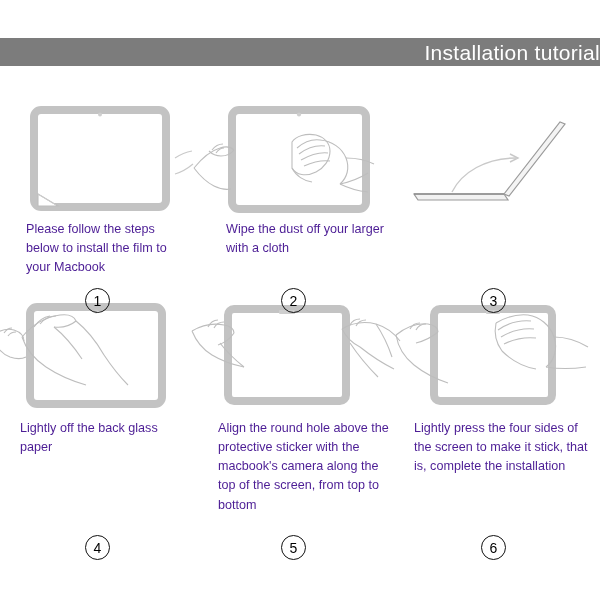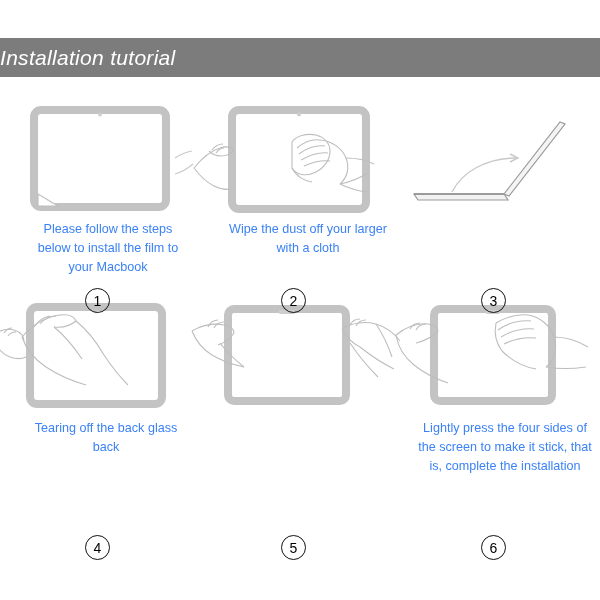--- a/index.html
+++ b/index.html
@@ -7,43 +7,43 @@
     width:600px;height:600px;
     background:#ffffff;
     font-family:"Liberation Sans","DejaVu Sans",sans-serif;
     overflow:hidden;
     position:relative;
   }
   #page{position:relative;width:600px;height:600px;}
 
   
   .header-bar{
-    position:absolute;left:0;top:38px;width:600px;height:39px;
+    position:absolute;left:0;top:38px;width:600px;height:28px;
     background:#7c7c7c;
-    display:flex;align-items:center;justify-content:flex-start;font-style:italic;
+    display:flex;align-items:center;justify-content:flex-end;
   }
   .header-title{
     color:#ffffff;font-size:21px;letter-spacing:.3px;font-weight:400;
     line-height:1;
   }
 
   
   .grid{
     position:absolute;left:0;top:96px;width:600px;height:504px;
     display:grid;
     grid-template-columns:1fr 1fr 1fr;
     grid-template-rows:201px 240px;
   }
   .panel{position:relative;}
   .fig{position:relative;height:118px;}
   .fig svg{position:absolute;left:0;top:0;width:100%;height:118px;overflow:visible;}
   .caption{
     position:absolute;left:0;right:0;
-    font-size:12.6px;color:#3b82f6;line-height:1.52;
-    text-align:center;
+    font-size:12.6px;color:#4c1d95;line-height:1.52;
+    text-align:left;
   }
   .r1 .caption{top:124px;padding-left:26px;padding-right:10px;}
   .r2 .caption{top:122px;padding-left:20px;padding-right:8px;}
   .col2.r2 .caption{padding-left:18px;}
   .col3.r2 .caption{padding-left:14px;padding-right:4px;}
 
   .stepnum{
     position:absolute;width:23px;height:23px;border-radius:50%;
     border:1.3px solid #111;
     display:flex;align-items:center;justify-content:center;
@@ -149,21 +149,21 @@
             <path d="M34 30 C38 24 44 20 50 19"></path>
             <path d="M40 27 C44 22 50 19 56 19"></path>
             <path d="M22 40 C26 52 34 62 46 70"></path>
             <path d="M46 70 C58 78 72 84 86 88"></path>
             <path d="M76 24 C86 32 96 44 104 58"></path>
             <path d="M104 58 C112 70 120 80 128 88"></path>
             <path d="M54 30 C64 38 74 50 82 62"></path>
           </g>
         </svg>
       </div>
-      <div class="caption">Tearing off the back glass back</div>
+      <div class="caption">Lightly off the back glass paper</div>
     </div>
 
     <div class="panel col2 r2">
       <div class="fig">
         <svg viewBox="0 0 200 118" preserveAspectRatio="none">
           <rect x="28" y="12" width="118" height="92" rx="6" ry="6" fill="none" stroke="#c3c3c3" stroke-width="8"></rect>
           <rect x="79" y="13" width="16" height="4" rx="1" fill="#cfcfcf"></rect>
 
           <g fill="none" stroke="#bdbdbd" stroke-width="1.1">
             <path d="M-8 34 C2 28 14 26 24 28 C30 29 34 32 34 36"></path>
@@ -178,20 +178,21 @@
             <path d="M142 32 C152 26 164 24 176 27 C186 30 194 36 200 44"></path>
             <path d="M142 32 C146 40 152 46 160 50"></path>
             <path d="M150 28 C152 24 156 22 160 22"></path>
             <path d="M156 29 C158 25 162 23 166 23"></path>
             <path d="M160 50 C170 58 182 66 194 72"></path>
             <path d="M176 27 C182 36 188 48 192 60"></path>
             <path d="M150 46 C158 58 168 70 178 80"></path>
           </g>
         </svg>
       </div>
+      <div class="caption">Align the round hole above the protective sticker with the macbook's camera along the top of the screen, from top to bottom</div>
     </div>
 
     <div class="panel col3 r2">
       <div class="fig">
         <svg viewBox="0 0 200 118" preserveAspectRatio="none">
           <rect x="34" y="12" width="118" height="92" rx="6" ry="6" fill="none" stroke="#c3c3c3" stroke-width="8"></rect>
           <rect x="86" y="13" width="14" height="4" rx="1" fill="#cfcfcf"></rect>
 
           <g fill="none" stroke="#bdbdbd" stroke-width="1.1">
             <path d="M-4 38 C6 30 18 26 28 27 C34 28 38 31 38 35"></path>

